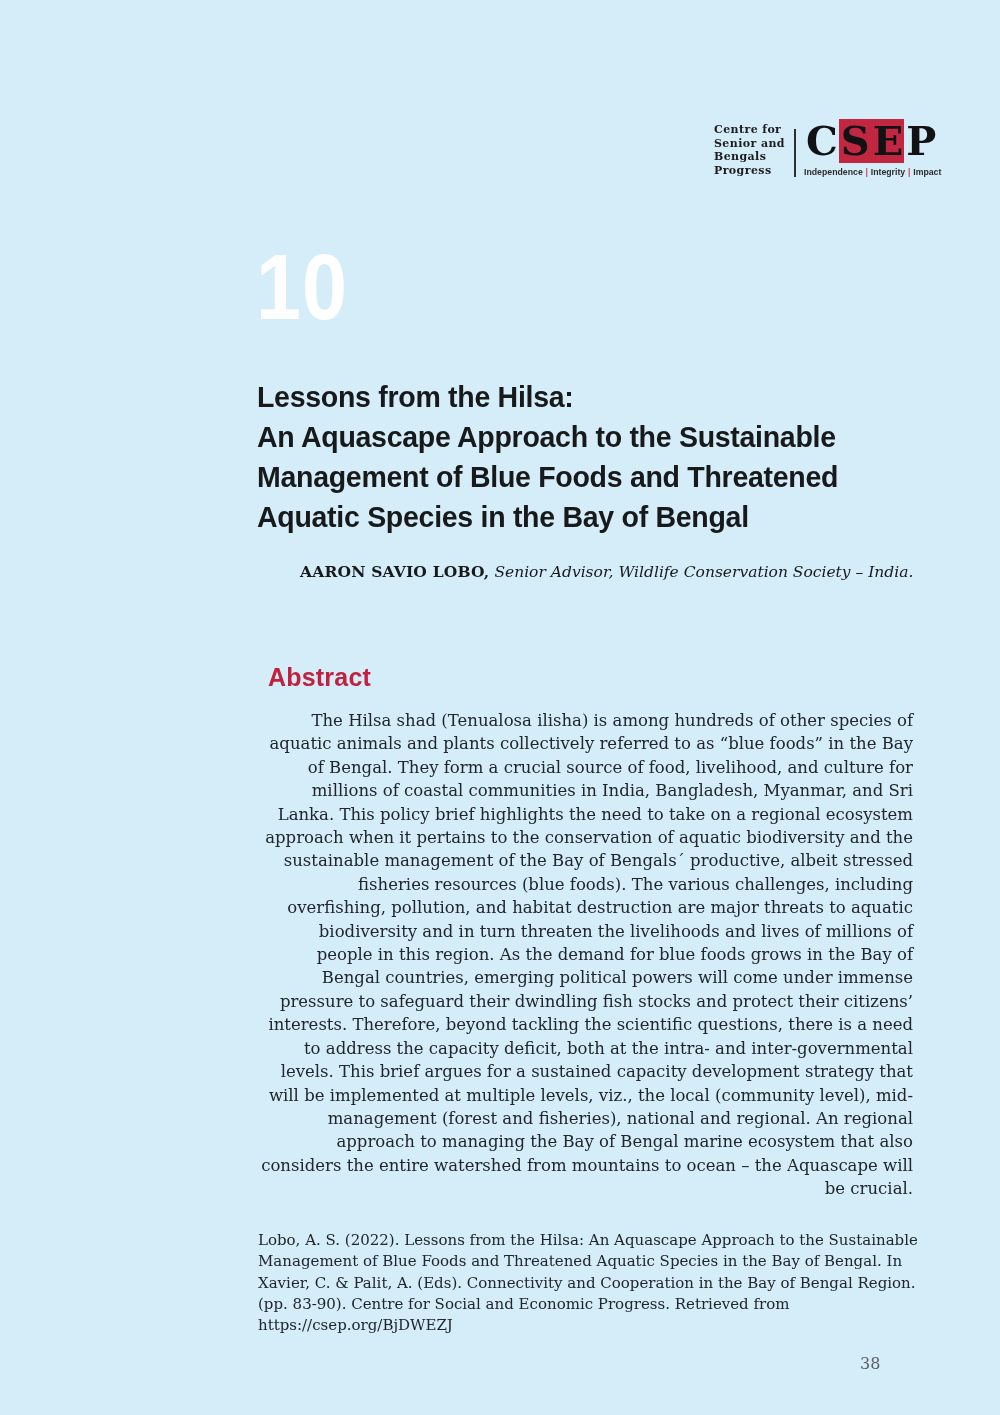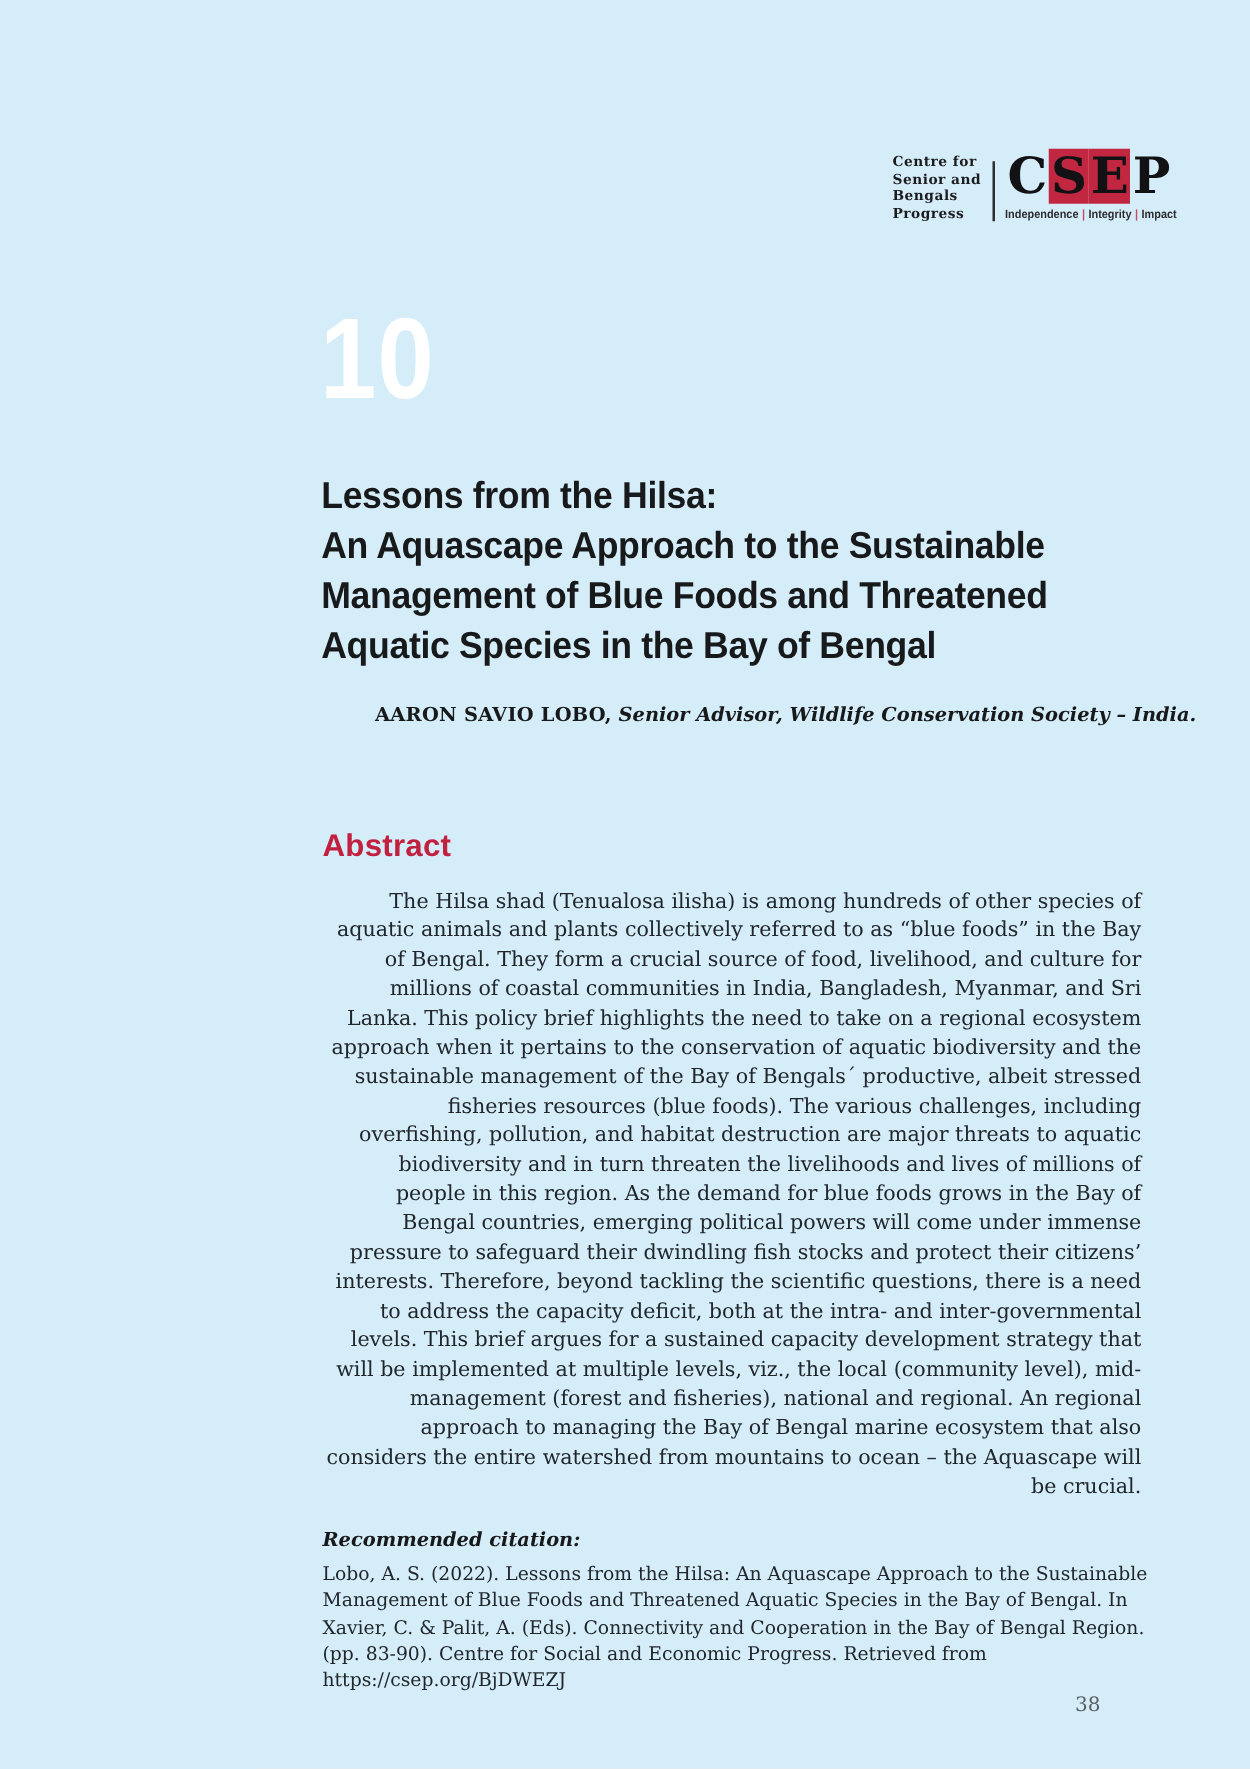--- a/index.html
+++ b/index.html
@@ -101,27 +101,27 @@
   
   .author-line {
     position: absolute;
     top: 562px;
     left: 258px;
     font-size: 15.5px;
     color: #17191b;
     white-space: nowrap;
   }
   .author-name { font-weight: bold; letter-spacing: 0.2px; margin-left: 42px; }
-  .author-affiliation { font-style: italic; font-weight: bold; }
+  .author-affiliation { font-style: italic; }
 
   
   .abstract-heading {
     position: absolute;
     top: 663px;
-    left: 258px;
+    left: 268px;
     font-family: "Liberation Sans", sans-serif;
     font-weight: bold;
     font-size: 25px;
     color: #c2203f;
     letter-spacing: 0.2px;
   }
   .abstract-body {
     position: absolute;
     top: 709px;
     left: 258px;
@@ -198,21 +198,20 @@
   </div>
 
   <div class="author-line">
     <span class="author-name">AARON SAVIO LOBO,</span><span class="author-affiliation"> Senior Advisor, Wildlife Conservation Society – India.</span>
   </div>
 
   <div class="abstract-heading">Abstract</div>
   <div class="abstract-body">The Hilsa shad (Tenualosa ilisha) is among hundreds of other species of aquatic animals and plants collectively referred to as “blue foods” in the Bay of Bengal. They form a crucial source of food, livelihood, and culture for millions of coastal communities in India, Bangladesh, Myanmar, and Sri Lanka. This policy brief highlights the need to take on a regional ecosystem approach when it pertains to the conservation of aquatic biodiversity and the sustainable management of the Bay of Bengals´ productive, albeit stressed fisheries resources (blue foods). The various challenges, including overfishing, pollution, and habitat destruction are major threats to aquatic biodiversity and in turn threaten the livelihoods and lives of millions of people in this region. As the demand for blue foods grows in the Bay of Bengal countries, emerging political powers will come under immense pressure to safeguard their dwindling fish stocks and protect their citizens’ interests. Therefore, beyond tackling the scientific questions, there is a need to address the capacity deficit, both at the intra- and inter-governmental levels. This brief argues for a sustained capacity development strategy that will be implemented at multiple levels, viz., the local (community level), mid-management (forest and fisheries), national and regional. An regional approach to managing the Bay of Bengal marine ecosystem that also considers the entire watershed from mountains to ocean – the Aquascape will be crucial.</div>
 
   <div class="citation">
-    <div class="citation-heading">Recommended citation:</div>
     <div class="citation-body">
       <span>Lobo, A. S. (2022). Lessons from the Hilsa: An Aquascape Approach to the Sustainable Management of Blue Foods and Threatened Aquatic Species in the Bay of Bengal. In Xavier, C. &amp; Palit, A. (Eds). </span><span class="italic">Connectivity and Cooperation in the Bay of Bengal Region.</span><span> (pp. 83-90). Centre for Social and Economic Progress. Retrieved from https://csep.org/BjDWEZJ</span>
     </div>
   </div>
 
   <div class="page-number">38</div>
 
 </div>
 
 </body></html>

